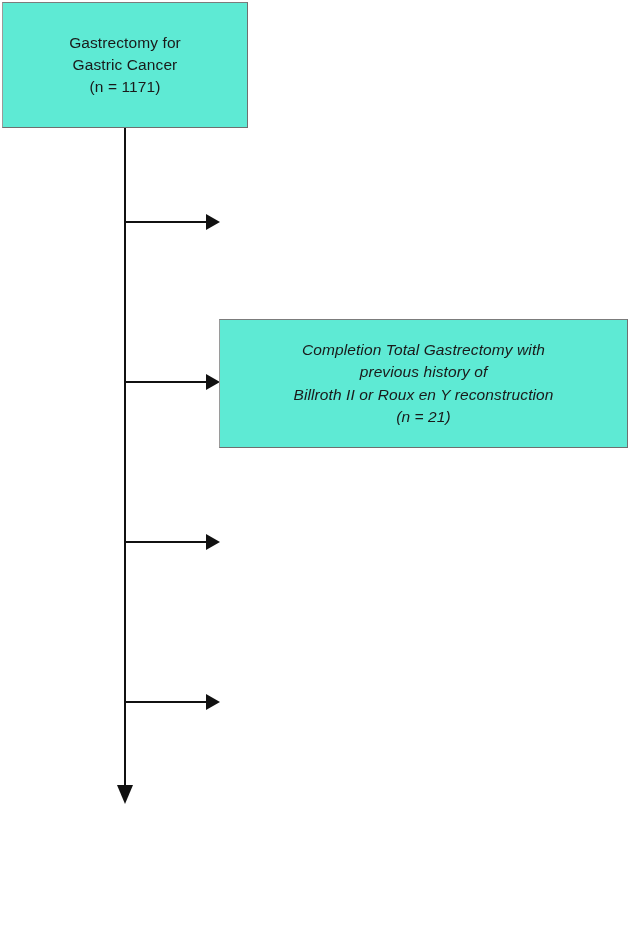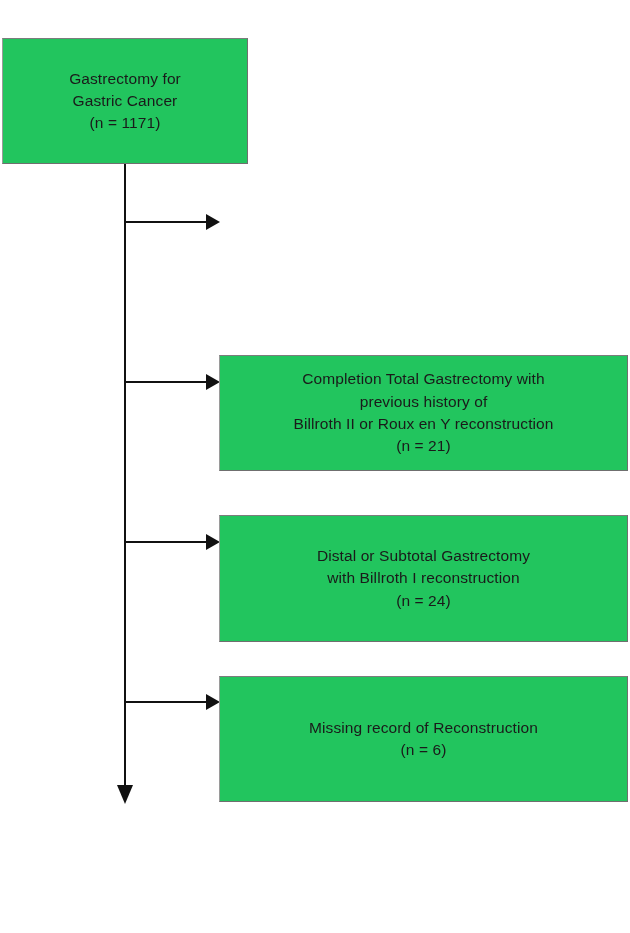--- a/index.html
+++ b/index.html
@@ -14,47 +14,46 @@
   #flow-root {
     position: relative;
     width: 630px;
     height: 933px;
     background: #ffffff;
     overflow: hidden;
   }
   .node {
     position: absolute;
     box-sizing: border-box;
-    background: #22c55e;
+    background: #5eead4;
     border: 1px solid #8d8d8d;
     border-top-color: #7c7c7c;
     border-left-color: #9a9a9a;
     border-right-color: #6f6f6f;
     border-bottom-color: #6f6f6f;
     display: flex;
     align-items: center;
     justify-content: center;
     text-align: center;
     color: #1a1a1a;
     font-size: 15.5px;
     line-height: 1.44;
     letter-spacing: 0.1px;
-    margin-top: 36px;
   }
   .node .node-text {
     display: block;
     width: 100%;
     white-space: pre-line;
     padding: 0 6px;
   }
 
   
   #node-source   { left: 2px;   top: 2px;   width: 246px; height: 126px; }
   #node-branch-1 { left: 219px; top: 163px; width: 409px; height: 124px; }
-  #node-branch-2 { left: 219px; top: 319px; width: 409px; height: 116px; }
+  #node-branch-2 { left: 219px; top: 319px; width: 409px; height: 129px; font-style: italic; }
   #node-branch-3 { left: 219px; top: 479px; width: 409px; height: 127px; }
   #node-branch-4 { left: 219px; top: 640px; width: 409px; height: 126px; }
   #node-result   { left: 2px;   top: 804px; width: 626px; height: 127px; }
 
   
   .connector-layer {
     position: absolute;
     left: 0;
     top: 0;
     width: 630px;
@@ -142,25 +141,16 @@
   </div>
 
 
   <div class="node" id="node-branch-2">
     <span class="node-text">Completion Total Gastrectomy with
 previous history of
 Billroth II or Roux en Y reconstruction
 (n = 21)</span>
   </div>
 
-  <div class="node" id="node-branch-3">
-    <span class="node-text">Distal or Subtotal Gastrectomy
-with Billroth I reconstruction
-(n = 24)</span>
-  </div>
 
-  <div class="node" id="node-branch-4">
-    <span class="node-text">Missing record of Reconstruction
-(n = 6)</span>
-  </div>
 
 
 </div>
 
 </body></html>

